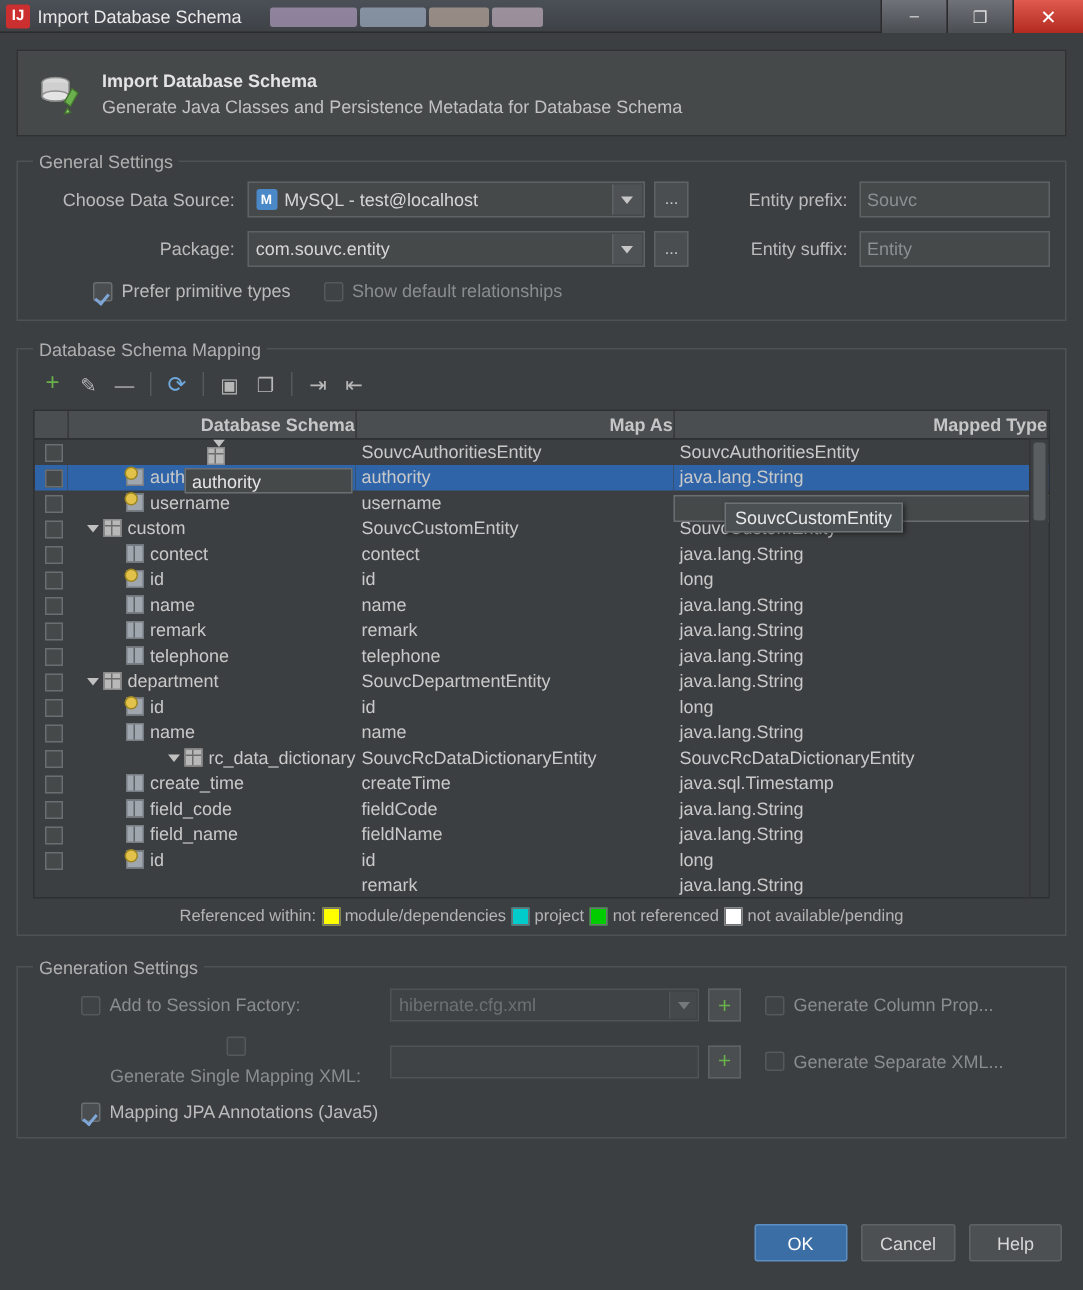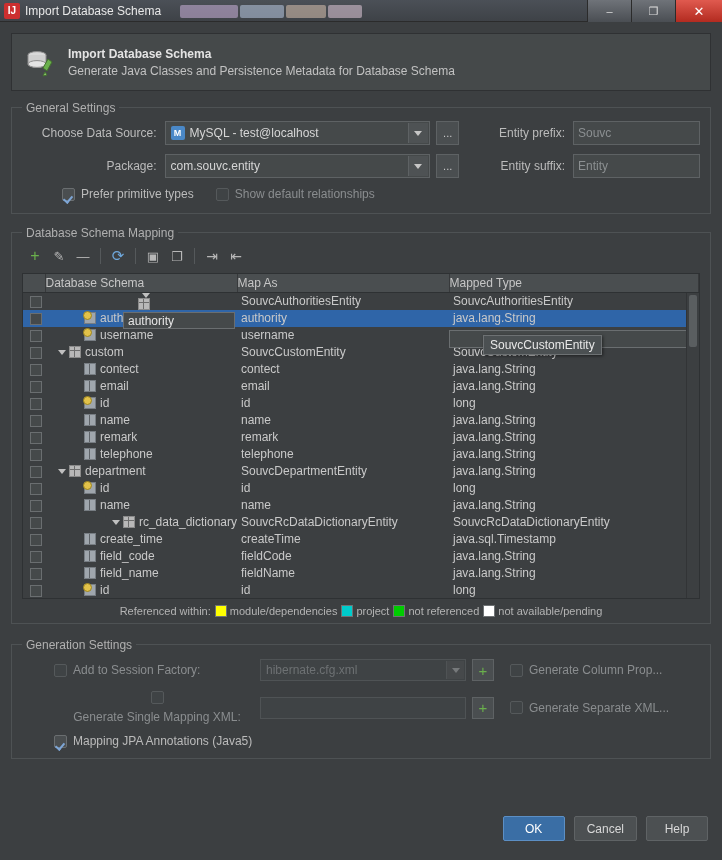--- a/index.html
+++ b/index.html
@@ -243,25 +243,25 @@
   table.schema {
     border-collapse: collapse;
     width: 100%;
     table-layout: fixed;
   }
   table.schema th {
     background: #4a4e50;
     border-right: 1px solid #37393b;
     border-bottom: 1px solid #2e3133;
     color: #c6c6c6;
-    font-weight: normal;
+    font-weight: bold;
     font-size: 12px;
     height: 18px;
     padding: 0;
-    text-align: left;
+    text-align: right;
   }
   table.schema td {
     height: 17px;
     font-size: 12px;
     color: #c9c9c9;
     padding: 0 0 0 4px;
     border: none;
     white-space: nowrap;
     overflow: hidden;
   }
@@ -628,34 +628,20 @@
                 <div class="rowcheck"></div>
               </td>
               <td class="c-name">
                 <div class="name-cell" style="padding-left: 24px;">
                   <div class="spacer-ind"></div>
                   <div class="ico ico-col"></div>
                   <span>contect</span>
                 </div>
               </td>
               <td class="c-mapas">contect</td>
-              <td class="c-type">java.lang.String</td>
-            </tr>
-            <tr>
-              <td class="c-check">
-                <div class="rowcheck"></div>
-              </td>
-              <td class="c-name">
-                <div class="name-cell" style="padding-left: 24px;">
-                  <div class="spacer-ind"></div>
-                  <div class="ico ico-col"></div>
-                  <span>email</span>
-                </div>
-              </td>
-              <td class="c-mapas">email</td>
               <td class="c-type">java.lang.String</td>
             </tr>
             <tr>
               <td class="c-check">
                 <div class="rowcheck"></div>
               </td>
               <td class="c-name">
                 <div class="name-cell" style="padding-left: 24px;">
                   <div class="spacer-ind"></div>
                   <div class="ico ico-key"></div>

